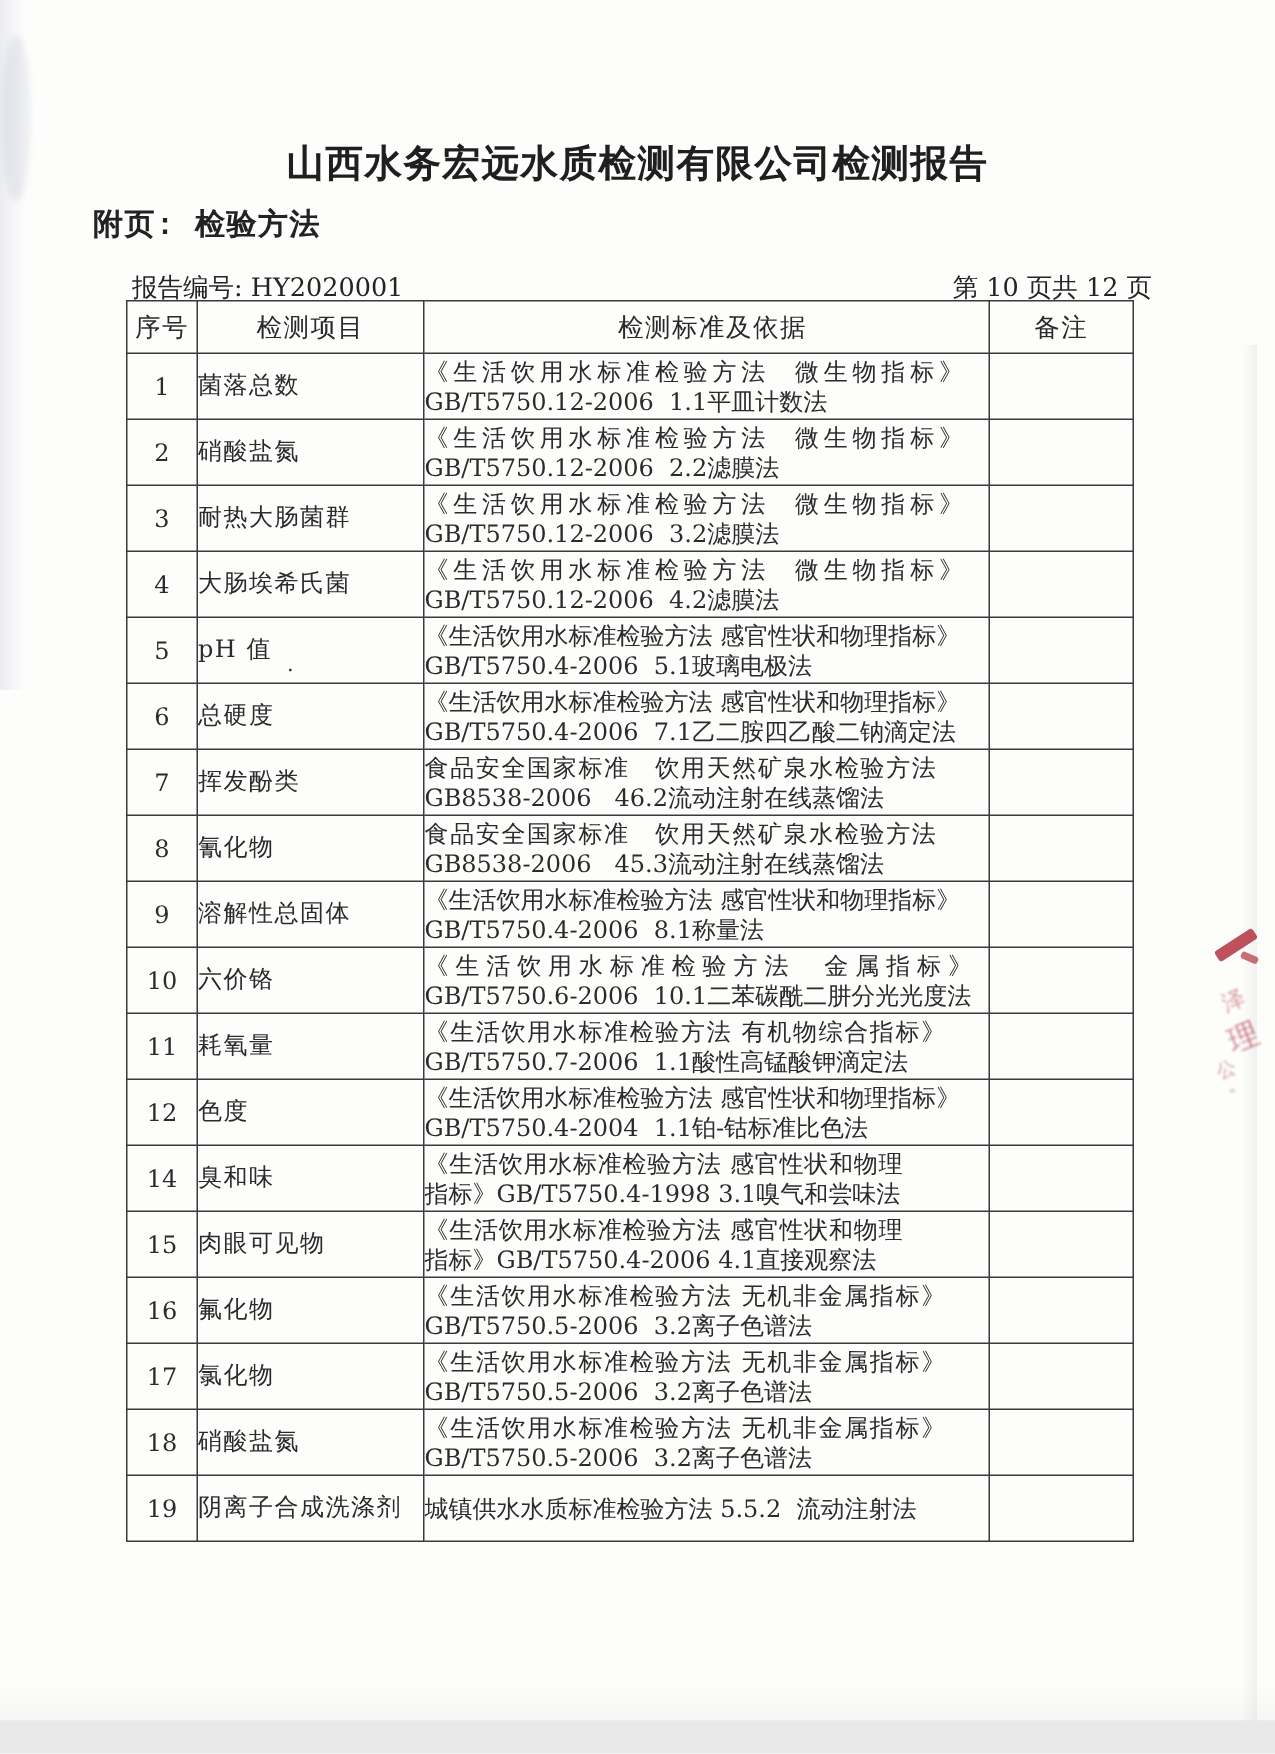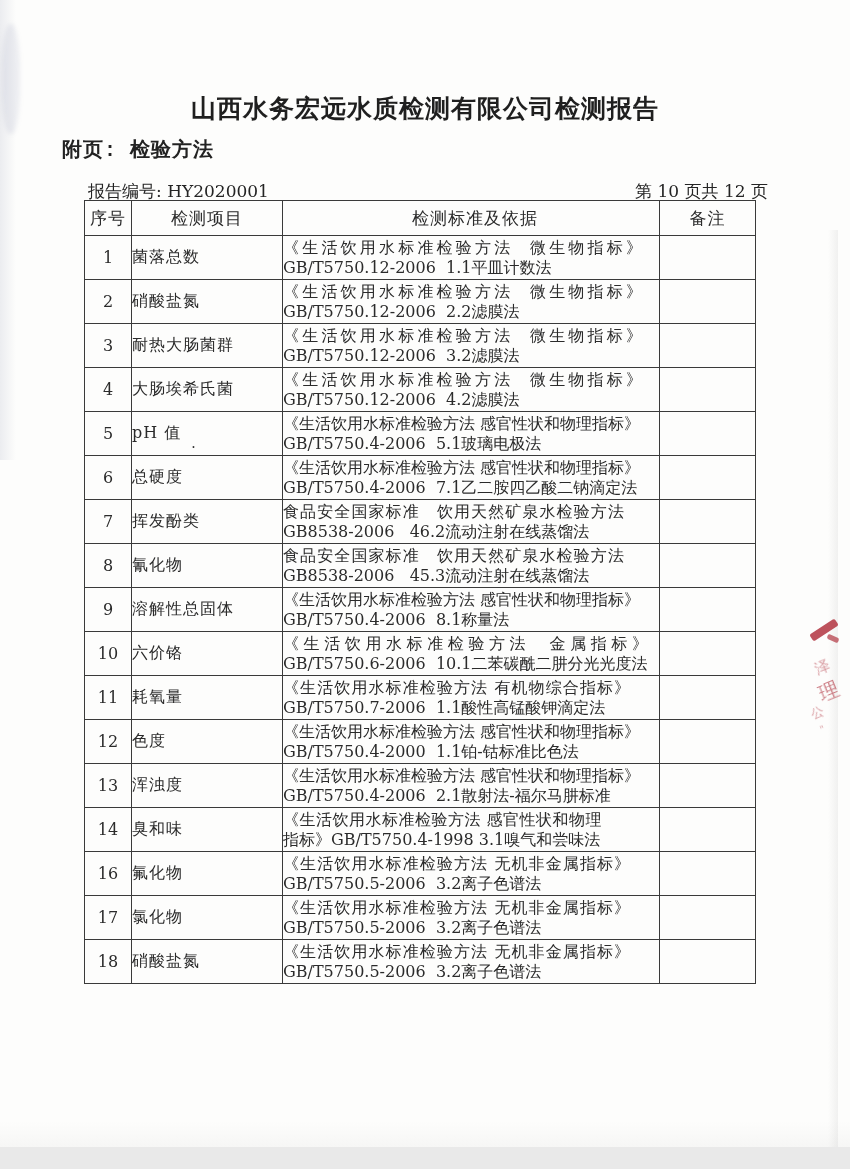--- a/index.html
+++ b/index.html
@@ -211,43 +211,43 @@
         <div class="l1 ls1">《生活饮用水标准检验方法 有机物综合指标》</div>
         <div class="l2">GB/T5750.7-2006  1.1酸性高锰酸钾滴定法</div>
       </td>
       <td class="c-rem"></td>
     </tr>
         <tr>
       <td class="c-no">12</td>
       <td class="c-item">色度</td>
       <td class="c-std">
         <div class="l1">《生活饮用水标准检验方法 感官性状和物理指标》</div>
-        <div class="l2">GB/T5750.4-2000  1.1铂-钴标准比色法</div>
-      </td>
-      <td class="c-rem"></td>
-    </tr>
-        <tr>
-      <td class="c-no">13</td>
-      <td class="c-item">浑浊度</td>
-      <td class="c-std">
-        <div class="l1">《生活饮用水标准检验方法 感官性状和物理指标》</div>
-        <div class="l2">GB/T5750.4-2006  2.1散射法-福尔马肼标准</div>
+        <div class="l2">GB/T5750.4-2004  1.1铂-钴标准比色法</div>
       </td>
       <td class="c-rem"></td>
     </tr>
         <tr>
       <td class="c-no">14</td>
       <td class="c-item">臭和味</td>
       <td class="c-std">
         <div class="l1 center">《生活饮用水标准检验方法 感官性状和物理</div>
         <div class="l2">指标》GB/T5750.4-1998 3.1嗅气和尝味法</div>
       </td>
       <td class="c-rem"></td>
     </tr>
         <tr>
+      <td class="c-no">15</td>
+      <td class="c-item">肉眼可见物</td>
+      <td class="c-std">
+        <div class="l1 center">《生活饮用水标准检验方法 感官性状和物理</div>
+        <div class="l2">指标》GB/T5750.4-2006 4.1直接观察法</div>
+      </td>
+      <td class="c-rem"></td>
+    </tr>
+        <tr>
       <td class="c-no">16</td>
       <td class="c-item">氟化物</td>
       <td class="c-std">
         <div class="l1 ls1">《生活饮用水标准检验方法 无机非金属指标》</div>
         <div class="l2">GB/T5750.5-2006  3.2离子色谱法</div>
       </td>
       <td class="c-rem"></td>
     </tr>
         <tr>
       <td class="c-no">17</td>
@@ -257,20 +257,29 @@
         <div class="l2">GB/T5750.5-2006  3.2离子色谱法</div>
       </td>
       <td class="c-rem"></td>
     </tr>
         <tr>
       <td class="c-no">18</td>
       <td class="c-item">硝酸盐氮</td>
       <td class="c-std">
         <div class="l1 ls1">《生活饮用水标准检验方法 无机非金属指标》</div>
         <div class="l2">GB/T5750.5-2006  3.2离子色谱法</div>
+      </td>
+      <td class="c-rem"></td>
+    </tr>
+        <tr>
+      <td class="c-no">19</td>
+      <td class="c-item">阴离子合成洗涤剂</td>
+      <td class="c-std">
+        <div class="l1">城镇供水水质标准检验方法 5.5.2  流动注射法</div>
+
       </td>
       <td class="c-rem"></td>
     </tr>
       </tbody>
   </table>
 
   <div class="stamp">
     <div class="stamp-stroke" style="background: rgb(177, 52, 64);"></div>
     <div class="stamp-stroke2" style="background: rgb(177, 52, 64);"></div>
     <span class="stamp-char f1" style="color: rgb(177, 52, 64);">泽</span>

